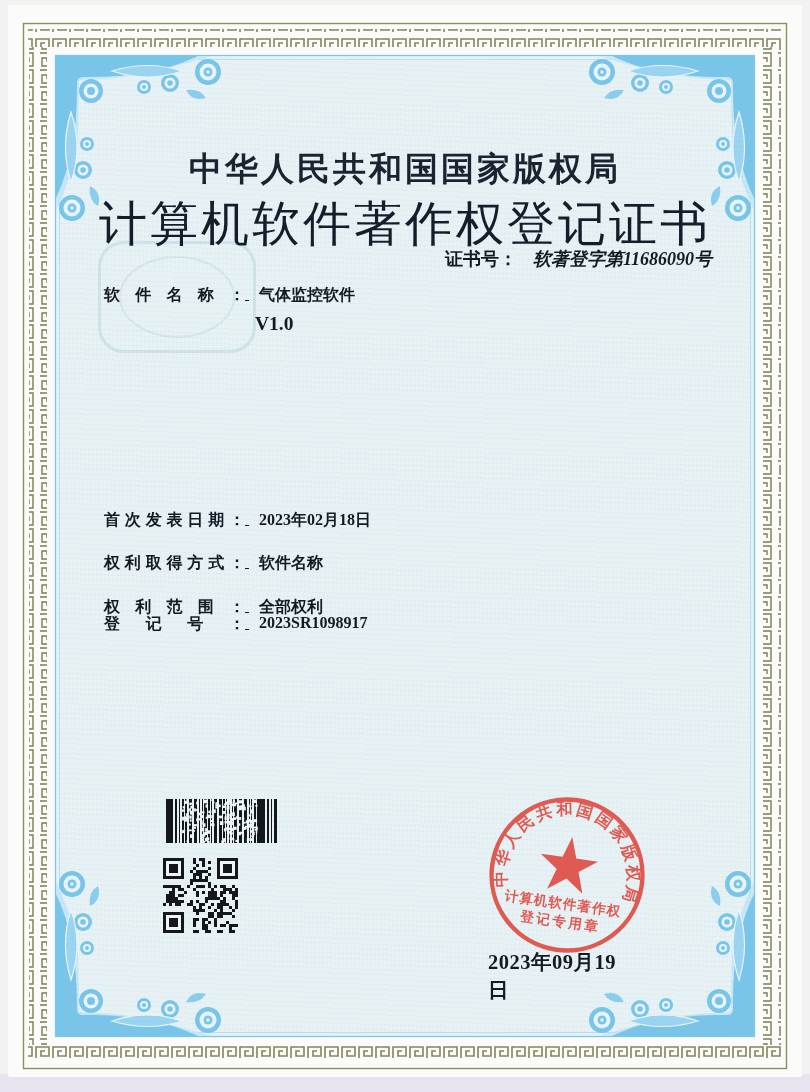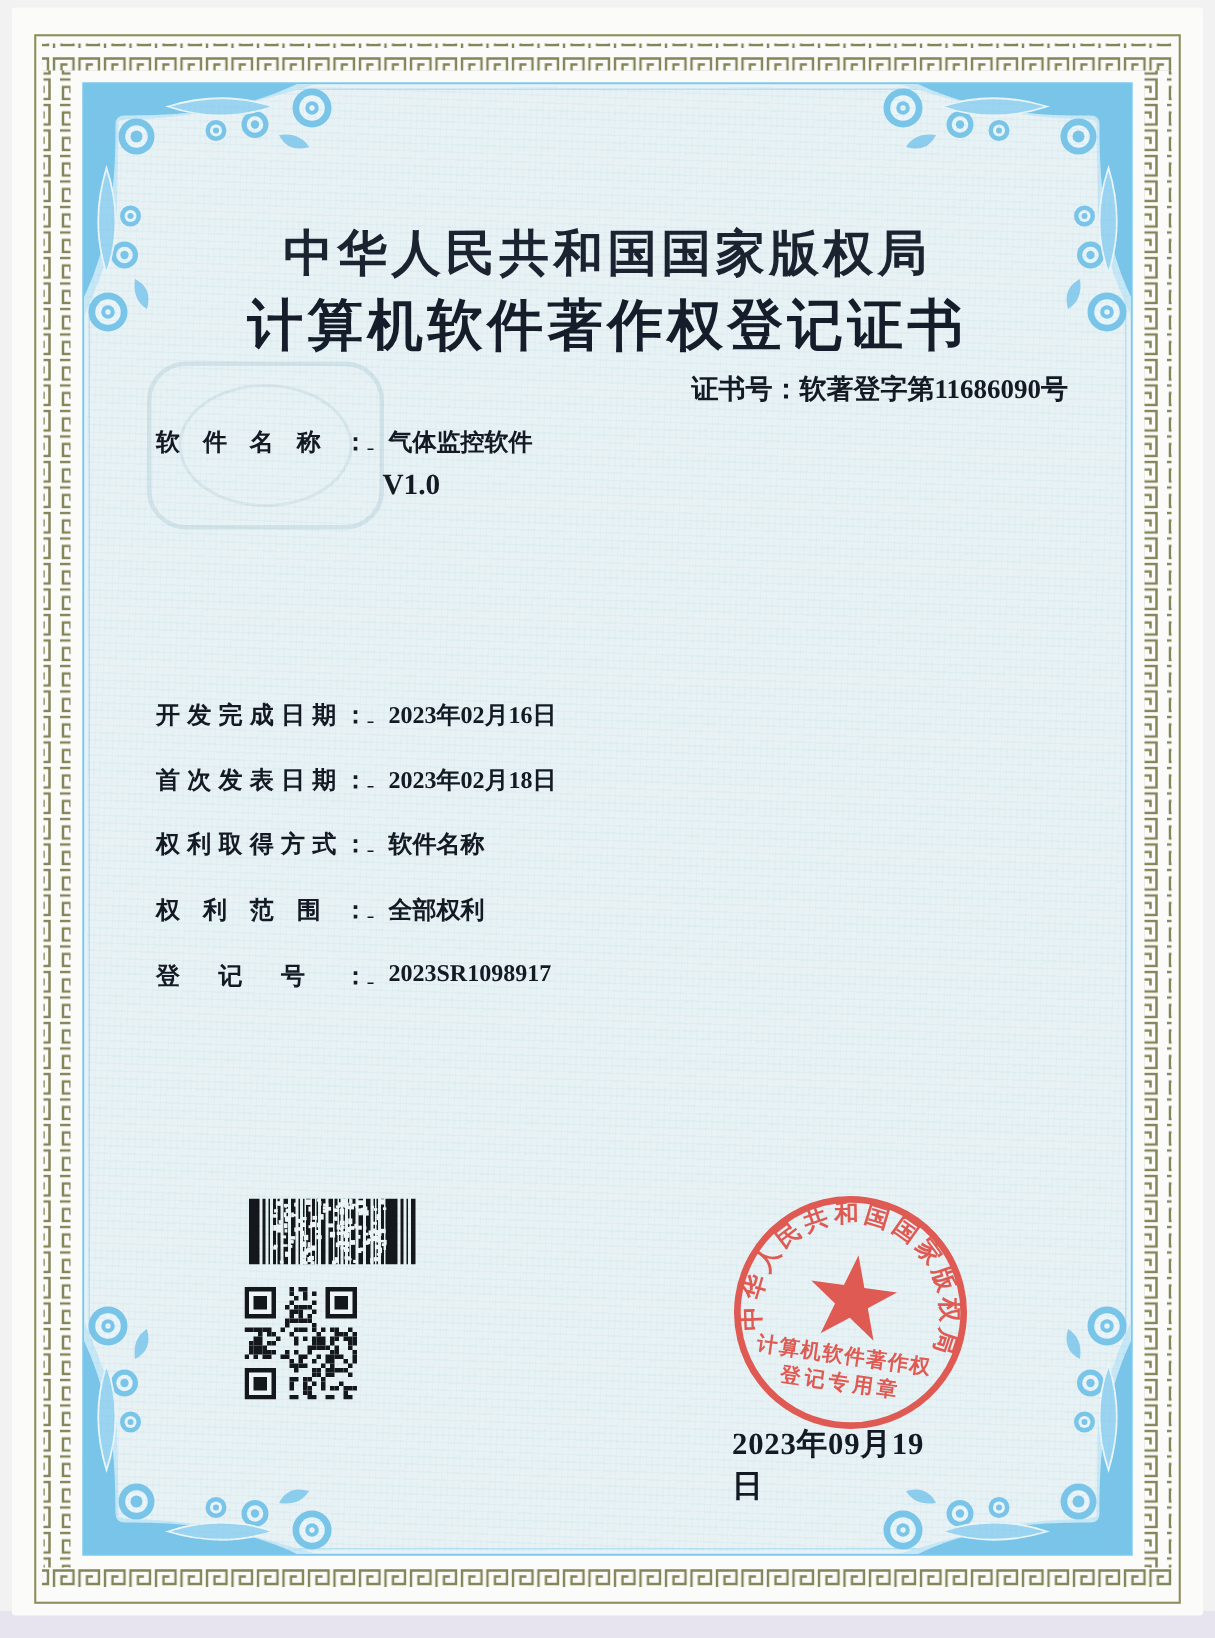--- a/index.html
+++ b/index.html
@@ -12,23 +12,23 @@
   #cert{position:absolute;inset:0;}
   #border-art{position:absolute;left:0;top:0;z-index:0;}
   .texture{
     position:absolute;left:58px;top:58px;width:694px;height:976px;z-index:1;pointer-events:none;
     background:
       repeating-linear-gradient(2deg, rgba(120,185,205,.07) 0 1px, rgba(0,0,0,0) 1px 5px),
       repeating-linear-gradient(92deg, rgba(120,185,205,.05) 0 1px, rgba(0,0,0,0) 1px 4px);
   }
   .txt{position:absolute;z-index:2;}
   .issuer{left:0;right:0;top:147px;text-align:center;font-size:33px;font-weight:bold;letter-spacing:3px;color:#1b2330;}
-  .main-title{left:0;right:0;top:192px;text-align:center;font-size:37px;font-weight:700;letter-spacing:3px;color:#161d2a;}
+  .main-title{left:0;right:0;top:192px;text-align:center;font-size:48px;font-weight:400;letter-spacing:3px;color:#161d2a;}
   .certno{right:98px;top:247px;font-size:18px;font-weight:bold;}
-  .certno .v{}
+  .certno .v{margin-left:16px;font-style:italic;}
   .row{left:104px;font-size:16px;font-weight:bold;white-space:nowrap;text-decoration:underline;}
   .flabel{display:inline-block;width:141px;text-align:justify;text-align-last:justify;vertical-align:top;}
   .fvalue{display:inline-block;margin-left:10px;vertical-align:top;}
   .version-line{left:255px;top:313px;font-size:19.5px;font-weight:bold;}
   .statement{left:104px;top:694px;width:615px;font-size:19.5px;font-weight:bold;line-height:45px;text-indent:34px;text-align:justify;}
   .issue-date{left:488px;top:948px;width:148px;text-align:left;font-size:20.5px;font-weight:bold;letter-spacing:.5px;}
   .watermark{
     position:absolute;left:98px;top:241px;width:152px;height:106px;z-index:1;
     border:3px solid rgba(150,188,198,.28);border-radius:26px;pointer-events:none;
   }
@@ -111,41 +111,37 @@
     <span>证书号：</span><span class="v">软著登字第11686090号</span>
   </div>
 
   <div class="txt row" style="top:285px">
     <span class="flabel">软件名称：</span>
     <span class="fvalue">气体监控软件</span>
   </div>
   <div class="txt version-line">V1.0</div>
 
 
-  <div class="txt row" style="top:467px">
-    <span class="flabel">开发完成日期：</span>
-    <span class="fvalue">2023年02月16日</span>
-  </div>
 
   <div class="txt row" style="top:510px">
     <span class="flabel">首次发表日期：</span>
     <span class="fvalue">2023年02月18日</span>
   </div>
 
   <div class="txt row" style="top:553px">
     <span class="flabel">权利取得方式：</span>
     <span class="fvalue">软件名称</span>
   </div>
 
   <div class="txt row" style="top:597px">
     <span class="flabel">权利范围：</span>
     <span class="fvalue">全部权利</span>
   </div>
 
-  <div class="txt row" style="top:641px">
+  <div class="txt row" style="top:614px">
     <span class="flabel">登记号：</span>
     <span class="fvalue">2023SR1098917</span>
   </div>
 
 
   <svg id="barcode-svg" width="113" height="44" viewBox="0 0 113 44" xmlns="http://www.w3.org/2000/svg">
     <g id="bc-bars">
         <rect x="0" y="0" width="7" height="44" fill="#14181d"></rect>
         <rect x="9" y="0" width="2" height="44" fill="#14181d"></rect>
         <rect x="13" y="0" width="1" height="44" fill="#14181d"></rect>

